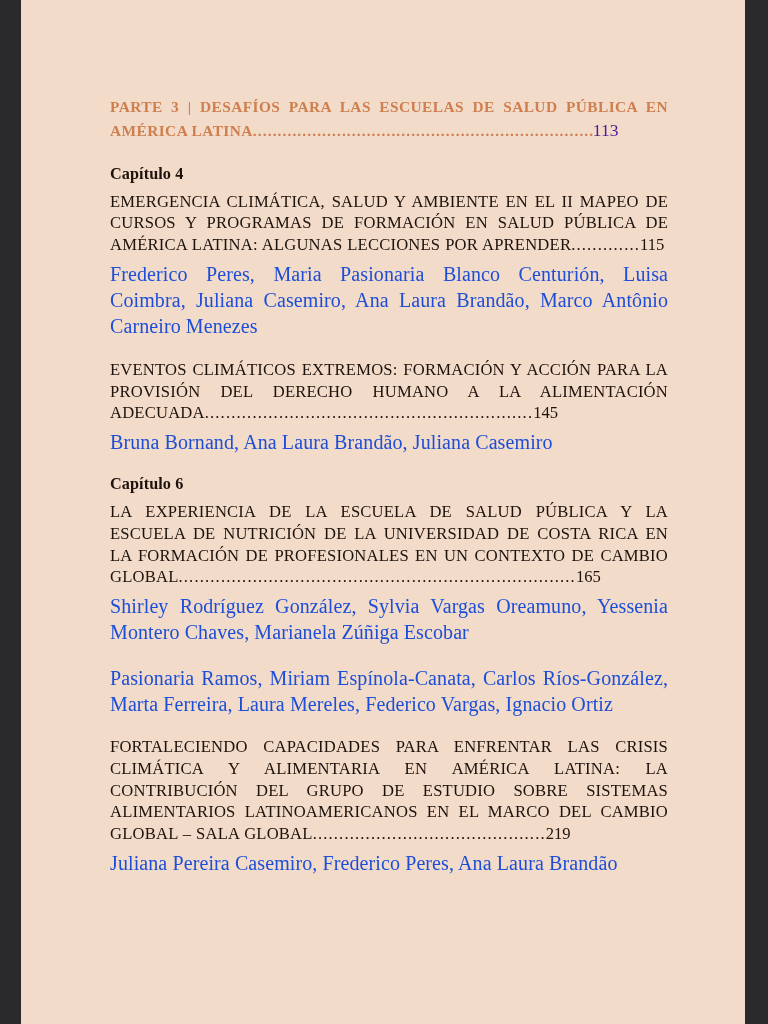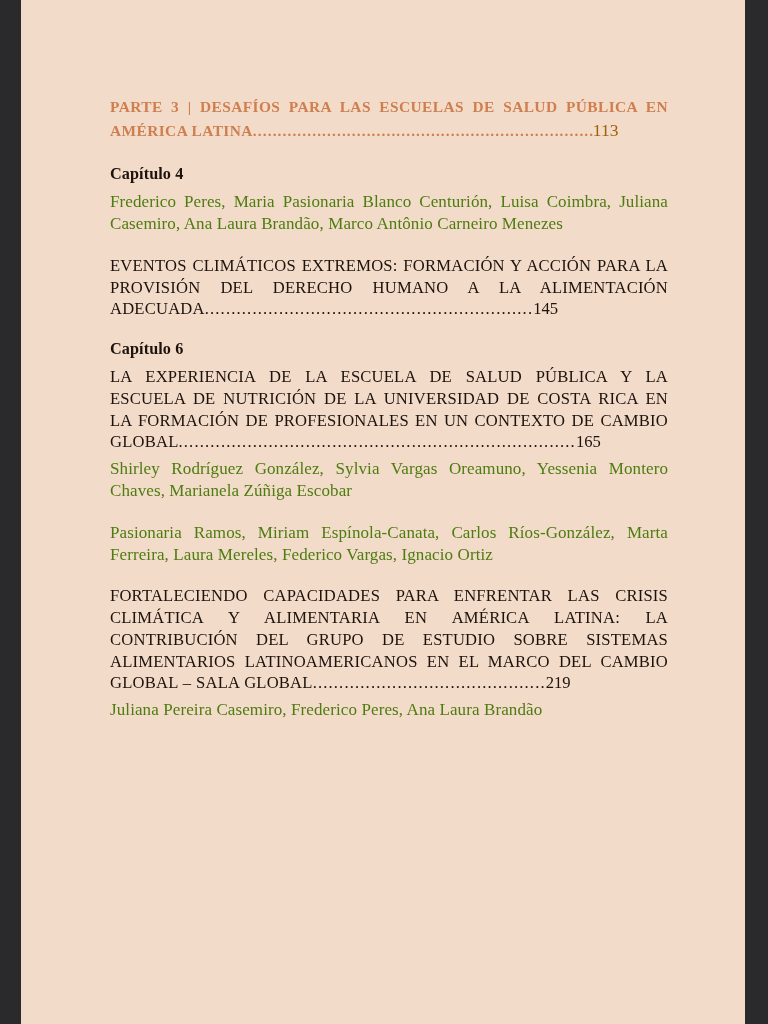--- a/index.html
+++ b/index.html
@@ -55,21 +55,21 @@
     overflow: hidden;
     white-space: nowrap;
     color: #cf7f4f;
     font-weight: bold;
     letter-spacing: 1.1px;
     vertical-align: bottom;
     position: relative;
     top: -1px;
   }
   .part-page {
-    color: #a16207;
+    color: #4c1d95;
     font-weight: normal;
     font-size: 17.5px;
     letter-spacing: 0;
     font-family: "Liberation Serif", serif;
   }
 
   
   .chapter {
     margin: 0 0 19px 0;
   }
@@ -96,22 +96,22 @@
     white-space: nowrap;
   }
   .leader {
     letter-spacing: 1.15px;
   }
   .pagenum {
     letter-spacing: 0;
   }
   .chapter-authors {
     font-family: "Liberation Serif", serif;
-    font-size: 17px;
-    color: #4d7c0f;
+    font-size: 20px;
+    color: #1d4ed8;
     line-height: 1.3;
     text-align: justify;
     text-align-last: left;
     margin: 5px 0 0 0;
     letter-spacing: 0.1px;
   }
   .chapter.c4 { margin-bottom: 20px; }
   .chapter.c5 { margin-bottom: 20px; }
   .chapter.c6 { margin-bottom: 20px; }
   .chapter.c7 { margin-bottom: 19px; }
@@ -122,25 +122,27 @@
 <div class="viewport">
   <div class="page">
     <div class="page-inner">
 
       <div class="part-header">
         <span class="ph-text">PARTE 3 | DESAFÍOS PARA LAS ESCUELAS DE SALUD PÚBLICA EN AMÉRICA LATINA</span><span class="part-leader">...................................................................................................</span><span class="part-page">113</span>
       </div>
 
       <div class="chapter c4">
         <div class="chapter-label">Capítulo 4</div>
+        <div class="chapter-title"><span>EMERGENCIA CLIMÁTICA, SALUD Y AMBIENTE EN EL II MAPEO DE CURSOS Y PROGRAMAS DE FORMACIÓN EN SALUD PÚBLICA DE AMÉRICA LATINA: ALGUNAS LECCIONES POR APRENDER</span><span class="title-tail"><span class="leader">.............</span><span class="pagenum">115</span></span></div>
         <div class="chapter-authors">Frederico Peres, Maria Pasionaria Blanco Centurión, Luisa Coimbra, Juliana Casemiro, Ana Laura Brandão, Marco Antônio Carneiro Menezes</div>
       </div>
 
       <div class="chapter c5">
         <div class="chapter-title"><span>EVENTOS CLIMÁTICOS EXTREMOS: FORMACIÓN Y ACCIÓN PARA LA PROVISIÓN DEL DERECHO HUMANO A LA ALIMENTACIÓN ADECUADA</span><span class="title-tail"><span class="leader">..............................................................</span><span class="pagenum">145</span></span></div>
+        <div class="chapter-authors">Bruna Bornand, Ana Laura Brandão, Juliana Casemiro</div>
       </div>
 
       <div class="chapter c6">
         <div class="chapter-label">Capítulo 6</div>
         <div class="chapter-title"><span>LA EXPERIENCIA DE LA ESCUELA DE SALUD PÚBLICA Y LA ESCUELA DE NUTRICIÓN DE LA UNIVERSIDAD DE COSTA RICA EN LA FORMACIÓN DE PROFESIONALES EN UN CONTEXTO DE CAMBIO GLOBAL</span><span class="title-tail"><span class="leader">...........................................................................</span><span class="pagenum">165</span></span></div>
         <div class="chapter-authors">Shirley Rodríguez González, Sylvia Vargas Oreamuno, Yessenia Montero Chaves, Marianela Zúñiga Escobar</div>
       </div>
 
       <div class="chapter c7">
         <div class="chapter-authors">Pasionaria Ramos, Miriam Espínola-Canata, Carlos Ríos-González, Marta Ferreira, Laura Mereles, Federico Vargas, Ignacio Ortiz</div>

